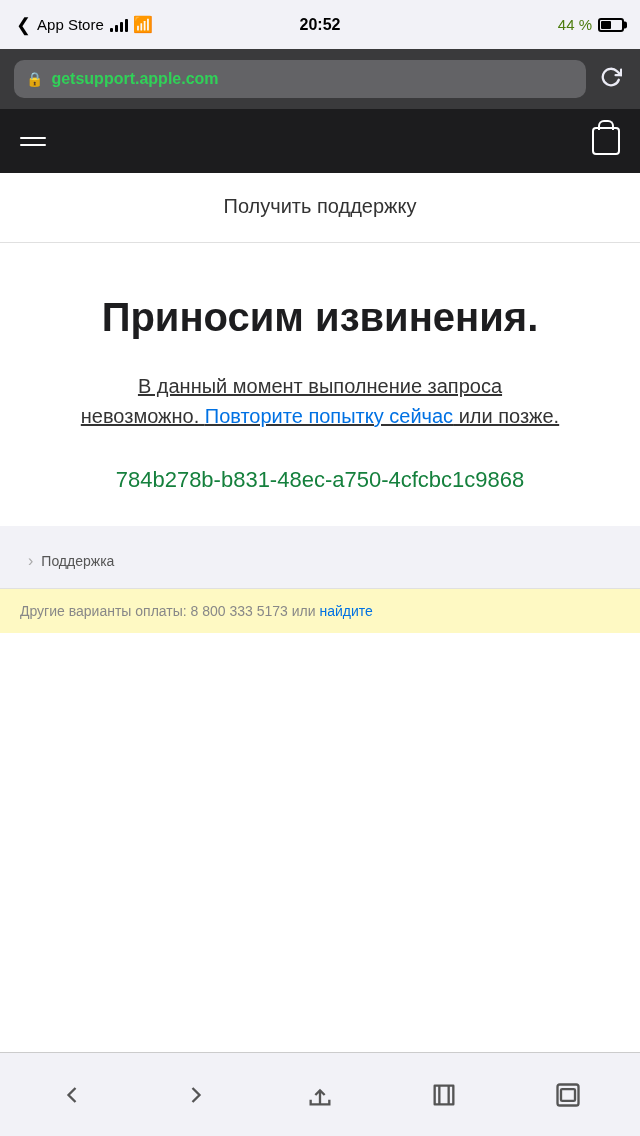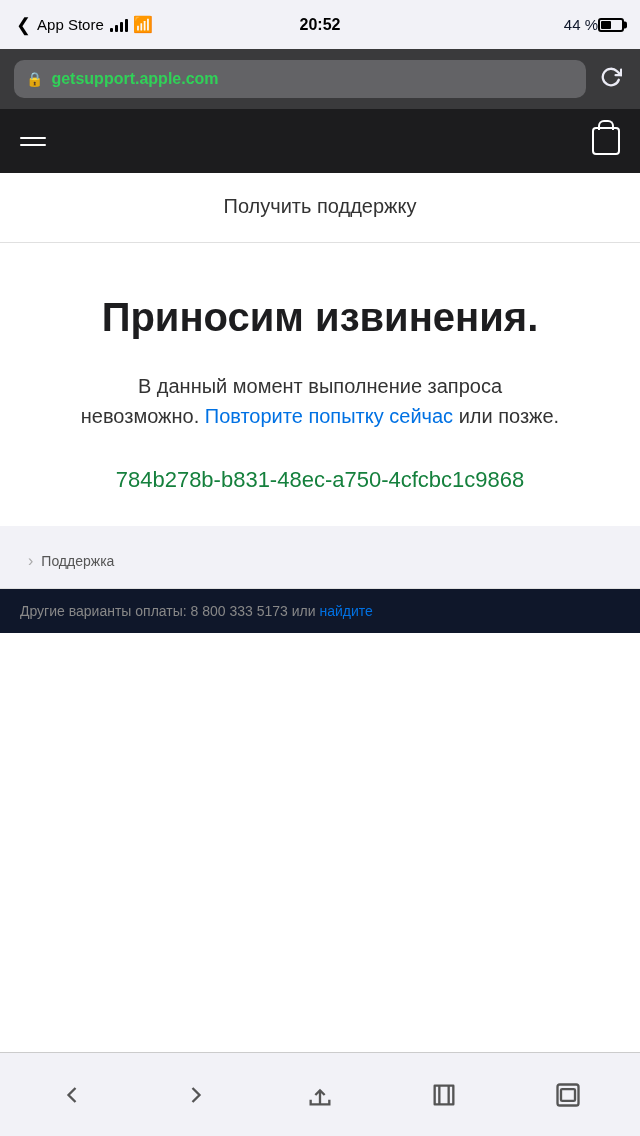--- a/index.html
+++ b/index.html
@@ -36,23 +36,24 @@
       position: absolute;
       left: 50%;
       transform: translateX(-50%);
       font-size: 16px;
       font-weight: 600;
       color: #000;
     }
     .status-right {
       display: flex;
       align-items: center;
+      gap: 6px;
       font-size: 15px;
       font-weight: 500;
-      color: #0f172a;
+      color: #4d7c0f;
     }
     .back-arrow {
       font-size: 18px;
       color: #000;
     }
     .signal-bars {
       display: flex;
       align-items: flex-end;
       gap: 2px;
       height: 14px;
@@ -208,20 +209,21 @@
       font-weight: 700;
       color: #1d1d1f;
       line-height: 1.2;
       margin-bottom: 30px;
     }
     .error-body {
       font-size: 20px;
       color: #333;
       line-height: 1.5;
       margin-bottom: 28px;
+      text-decoration: underline;
     }
     .retry-link {
       color: #0071e3;
       text-decoration: none;
     }
     .error-code {
       font-size: 22px;
       color: #15803d;
       line-height: 1.5;
       margin-top: 32px;
@@ -253,21 +255,21 @@
     }
     .breadcrumb-text {
       font-size: 14px;
       color: #555;
     }
 
     
     .footer-text-section {
       width: 640px;
       padding: 14px 20px;
-      background: #0f172a;
+      background: #fef9c3;
       border-top: 1px solid #e0e0e0;
     }
     .footer-text {
       font-size: 14px;
       color: #888;
     }
     .footer-link {
       color: #0071e3;
       text-decoration: none;
     }

